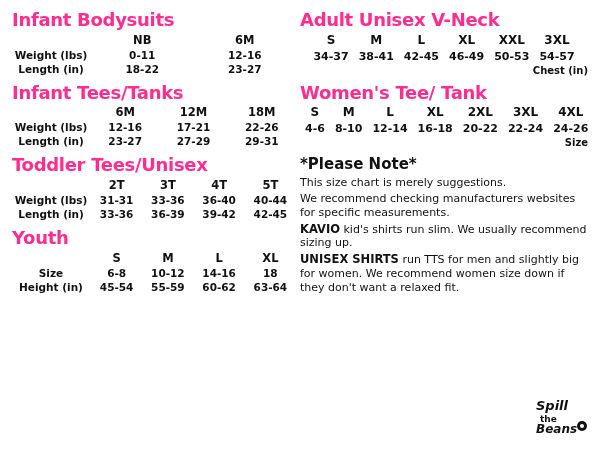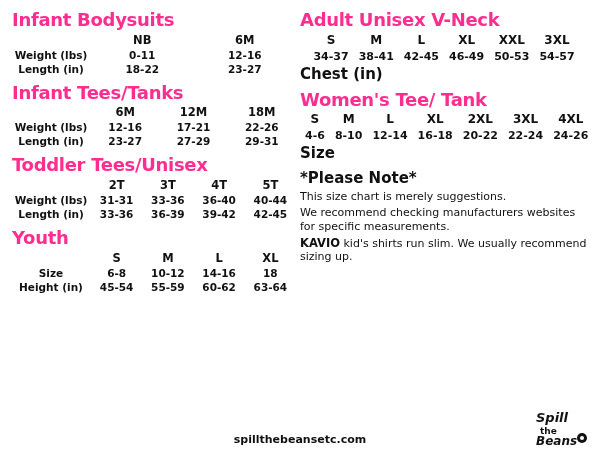--- a/index.html
+++ b/index.html
@@ -72,22 +72,22 @@
     width: 74px;
   }
   table.chart th {
     font-size: 11.5px;
   }
   table.chart td.hdr-blank {
     width: 74px;
   }
 
   .center-label {
-    text-align: left;
-    font-size: 15px;
+    text-align: right;
+    font-size: 10px;
     font-weight: bold;
     color: #111111;
     margin-top: 1px;
   }
 
   
   .rt-table {
     margin: 0 auto;
     border-collapse: collapse;
     font-size: 11px;
@@ -131,21 +131,21 @@
     bottom: 4px;
     width: 600px;
     text-align: center;
     font-size: 11px;
     color: #111111;
     font-weight: bold;
   }
   .logo {
     position: absolute;
     right: 10px;
-    bottom: 2px;
+    bottom: 14px;
     width: 56px;
     height: 40px;
   }
   .logo svg { display:block; }
 </style>
 </head>
 <body>
 
 <div class="page">
   <div class="cols">
@@ -315,26 +315,28 @@
         <div class="center-label">Size</div>
       </div>
 
       <div class="section">
         <div class="note-title">*Please Note*</div>
         <p class="note-p">This size chart is merely suggestions.</p>
         <p class="note-p">We recommend checking manufacturers websites for specific measurements.</p>
         <p class="note-p">
           <b class="note-strong">KAVIO</b><span> kid's shirts run slim. We usually recommend sizing up.</span>
         </p>
+        <p class="note-p">
+          <b class="note-strong">UNISEX SHIRTS</b><span> run TTS for men and slightly big for women. We recommend women size down if they don't want a relaxed fit.</span>
+        </p>
       </div>
 
     </div>
   </div>
 
-  <div class="footer">spillthebeansetc.com</div>
 
   <div class="logo">
     <svg viewBox="0 0 56 40" width="56" height="40" aria-hidden="true">
       <text x="2" y="14" font-family="DejaVu Sans, sans-serif" font-size="13" font-weight="bold" fill="#111111" font-style="italic">Spill</text>
       <text x="6" y="26" font-family="DejaVu Sans, sans-serif" font-size="9" font-weight="bold" fill="#111111">the</text>
       <text x="2" y="37" font-family="DejaVu Sans, sans-serif" font-size="12" font-weight="bold" fill="#111111" font-style="italic">Beans</text>
       <circle cx="48" cy="30" r="5" fill="#111111"></circle>
       <circle cx="48" cy="30" r="2" fill="#ffffff"></circle>
     </svg>
   </div>

